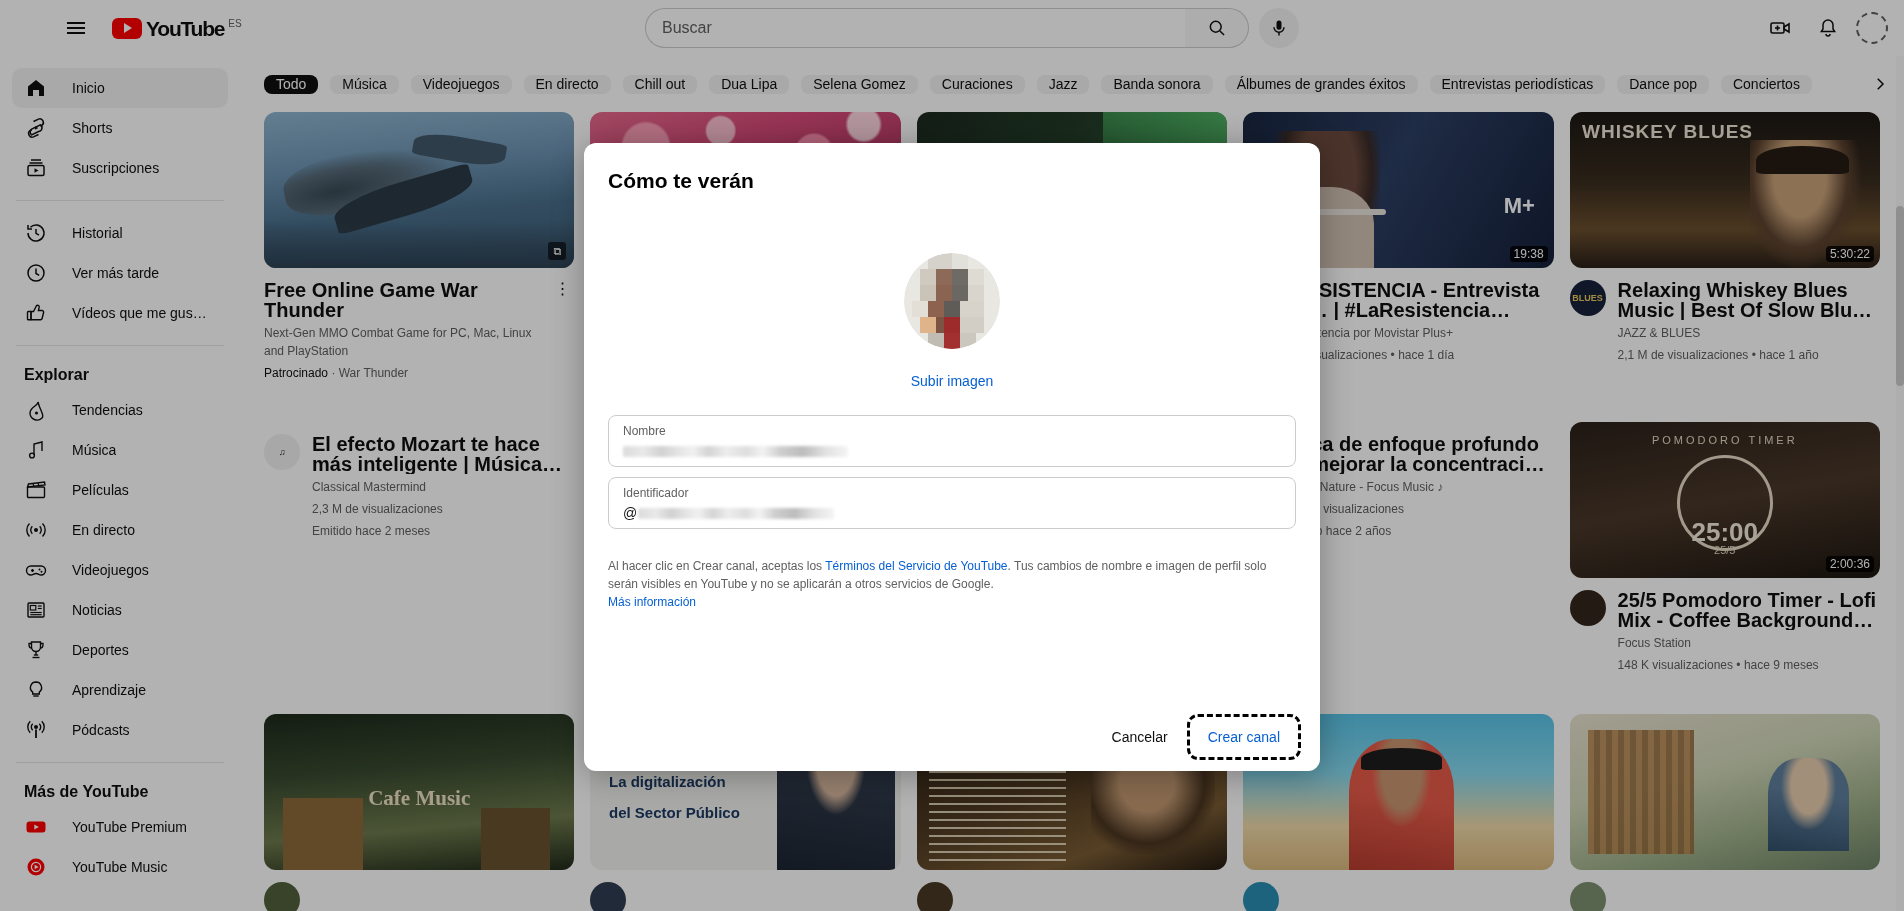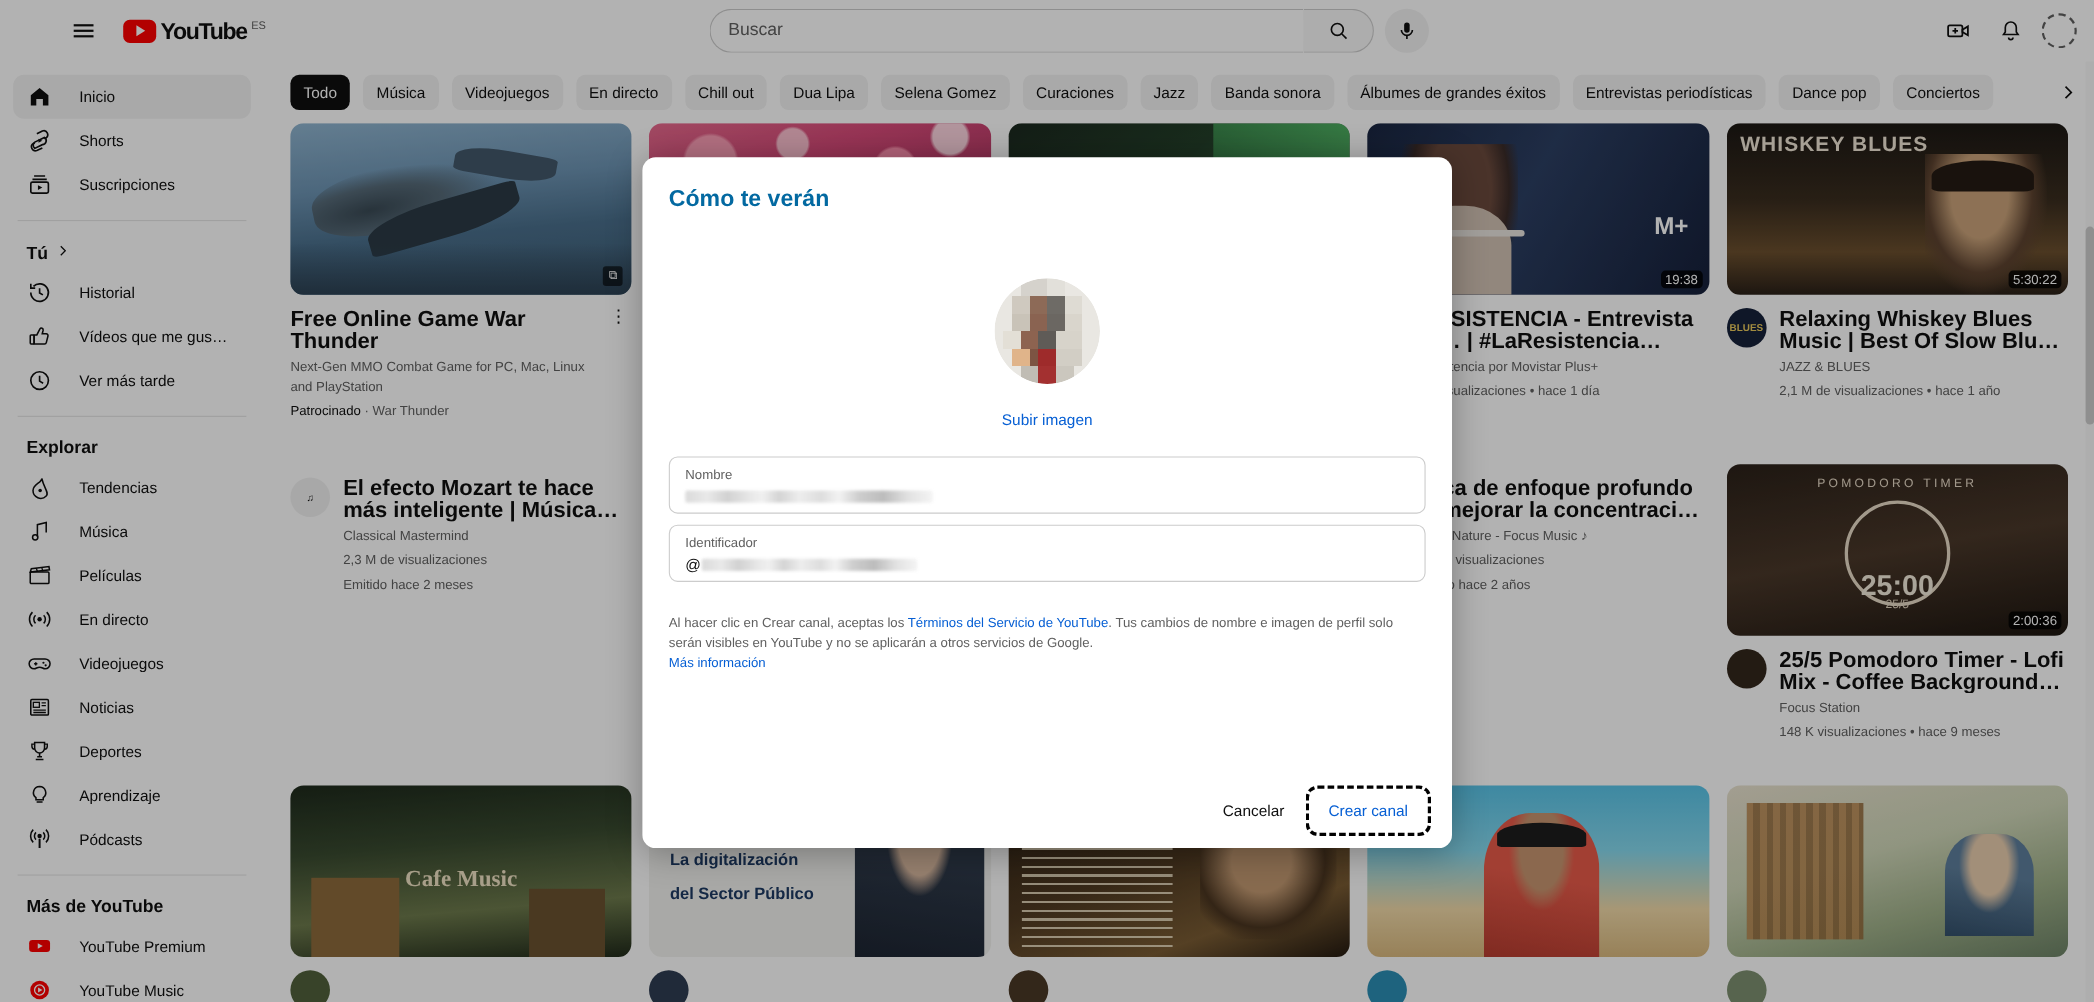--- a/index.html
+++ b/index.html
@@ -93,21 +93,21 @@
   
   #content {
     position: absolute; top: 56px; left: 240px; width: 1664px; height: 855px;
     background: #fff; overflow: hidden;
   }
   #chips {
     position: absolute; top: 0; left: 0; width: 1664px; height: 56px;
     background: #fff; display: flex; align-items: center; padding: 0 24px; gap: 12px; z-index: 5;
   }
   .chip {
-    height: 32px; border-radius: 8px; background: #f2f2f2; color: #0f0f0f;
+    height: 19px; border-radius: 8px; background: #f2f2f2; color: #0f0f0f;
     display: flex; align-items: center; padding: 0 12px; font-size: 14px;
     white-space: nowrap; cursor: pointer; flex: 0 0 auto;
   }
   .chip.active { background: #0f0f0f; color: #fff; }
   .chip-next {
     position: absolute; right: 8px; top: 12px; width: 32px; height: 32px;
     border-radius: 50%; background: #fff; display: flex; align-items: center;
     justify-content: center; cursor: pointer; font-size: 18px; color: #0f0f0f;
   }
 
@@ -143,21 +143,21 @@
   .kebab { width: 24px; color: #0f0f0f; font-size: 16px; text-align: center; line-height: 18px; cursor: pointer; flex:0 0 auto;}
 
   
   #modal {
     position: absolute; z-index: 100;
     left: 584px; top: 143px; width: 736px; height: 628px;
     background: #fff; border-radius: 12px;
     box-shadow: 0 4px 32px rgba(0,0,0,0.3);
     padding: 24px 24px 0 24px; display: flex; flex-direction: column;
   }
-  .m-title { font-size: 21px; font-weight: 700; color: #0369a1; line-height: 28px; }
+  .m-title { font-size: 21px; font-weight: 700; color: #000000; line-height: 28px; }
   .m-avatar-wrap { display: flex; flex-direction: column; align-items: center; margin-top: 58px; }
   .m-avatar {
     width: 96px; height: 96px; border-radius: 50%; overflow: hidden;
     filter: blur(0px);
   }
   .m-upload {
     color: #065fd4; font-size: 14px; margin-top: 24px; cursor: pointer;
   }
   .m-fields { margin-top: 26px; }
   .m-field {
@@ -292,58 +292,50 @@
           <line x1="5.5" y1="7" x2="18.5" y2="7" stroke="#0f0f0f" stroke-width="1.5"></line>
           <rect x="4" y="9.5" width="16" height="10" rx="1.5" fill="none" stroke="#0f0f0f" stroke-width="1.5"></rect>
           <path d="M10.5 12.3l4 2.2-4 2.2z" fill="#0f0f0f"></path>
         </svg>
       </span>
       <span class="si-label">Suscripciones</span>
     </div>
 
     <div class="side-sep"></div>
 
-    <div class="side-head">
-      <span>Tú</span>
-      <span>
-        <svg width="14" height="14" viewBox="0 0 24 24">
-            <path d="M9 5l7 7-7 7" fill="none" stroke="#0f0f0f" stroke-width="2"></path>
-          </svg>
-      </span>
-    </div>
 
     <div class="side-item">
       <span class="si-ico">
         <svg width="24" height="24" viewBox="0 0 24 24">
           <path d="M4 12a8 8 0 1 0 2.4-5.7" fill="none" stroke="#0f0f0f" stroke-width="1.5"></path>
           <path d="M4 4v4h4" fill="none" stroke="#0f0f0f" stroke-width="1.5"></path>
           <path d="M12 8v4.3l3 1.8" fill="none" stroke="#0f0f0f" stroke-width="1.5"></path>
         </svg>
       </span>
       <span class="si-label">Historial</span>
     </div>
 
     <div class="side-item">
       <span class="si-ico">
         <svg width="24" height="24" viewBox="0 0 24 24">
+          <circle cx="12" cy="12" r="8" fill="none" stroke="#0f0f0f" stroke-width="1.5"></circle>
+          <path d="M12 7.5v5l3.2 1.9" fill="none" stroke="#0f0f0f" stroke-width="1.5"></path>
+        </svg>
+      </span>
+      <span class="si-label">Ver más tarde</span>
+    </div>
+
+    <div class="side-item">
+      <span class="si-ico">
+        <svg width="24" height="24" viewBox="0 0 24 24">
           <path d="M7 10.5h2.5l2.8-5.5a1.6 1.6 0 0 1 2.9 1.2l-.8 3.3h3.6a1.6 1.6 0 0 1 1.6 2l-1.5 6a1.6 1.6 0 0 1-1.6 1.2H7z" fill="none" stroke="#0f0f0f" stroke-width="1.4"></path>
           <rect x="3.5" y="10.5" width="3.5" height="8.2" rx="0.8" fill="none" stroke="#0f0f0f" stroke-width="1.4"></rect>
         </svg>
       </span>
       <span class="si-label">Vídeos que me gus…</span>
-    </div>
-
-    <div class="side-item">
-      <span class="si-ico">
-        <svg width="24" height="24" viewBox="0 0 24 24">
-          <circle cx="12" cy="12" r="8" fill="none" stroke="#0f0f0f" stroke-width="1.5"></circle>
-          <path d="M12 7.5v5l3.2 1.9" fill="none" stroke="#0f0f0f" stroke-width="1.5"></path>
-        </svg>
-      </span>
-      <span class="si-label">Ver más tarde</span>
     </div>
 
     <div class="side-sep"></div>
 
     <div class="side-head plain">
       <span>Explorar</span>
     </div>
 
     <div class="side-item">
       <span class="si-ico">

